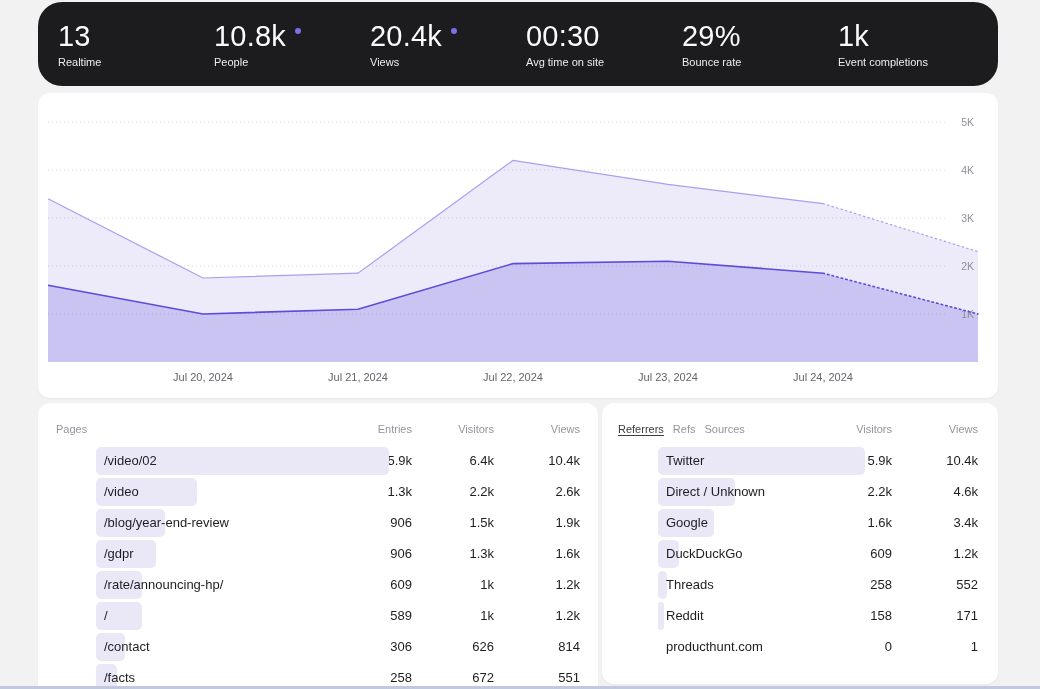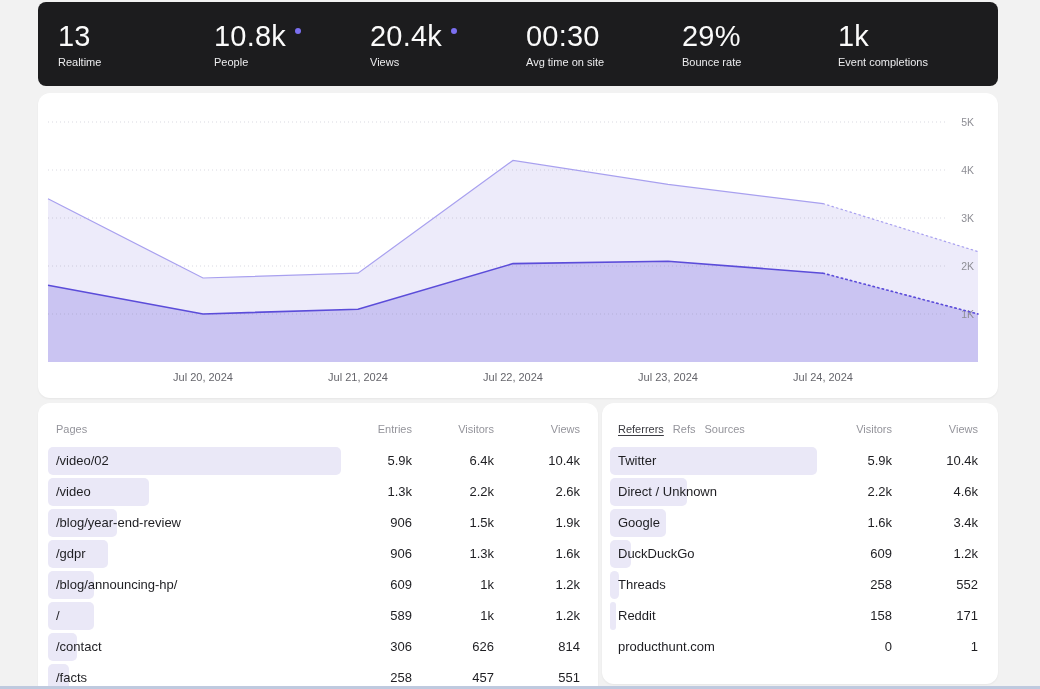--- a/index.html
+++ b/index.html
@@ -1,21 +1,21 @@
 <!DOCTYPE html>
 <html><head>
 <meta charset="utf-8">
 <style>
   * { margin:0; padding:0; box-sizing:border-box; }
   html,body { width:1040px; height:689px; overflow:hidden; background:#f2f2f2;
               font-family:"Liberation Sans", sans-serif; position:relative; }
 
   
   .topbar { position:absolute; left:38px; top:2px; width:960px; height:84px;
-            border-radius:8px; display:flex; align-items:flex-start;
+            border-radius:24px; display:flex; align-items:flex-start;
             padding:18px 0 0 20px; }
   .stat { width:156px; flex:0 0 auto; }
   .stat-value { font-size:29px; line-height:32px; color:#fafafa; font-weight:400; letter-spacing:.2px; }
   .stat-value .dot { display:inline-block; width:6px; height:6px; border-radius:50%;
                      margin-left:9px; transform:translateY(-12px); }
   .stat-label { font-size:11px; color:#ececee; margin-top:4px; }
 
   
   .card { position:absolute; background:#fff; border-radius:12px;
           box-shadow:0 1px 2px rgba(16,16,24,.05); }
@@ -23,21 +23,21 @@
   .pages-card { left:38px; top:403px; width:560px; height:300px; padding:14px 18px 0 10px; }
   .refs-card  { left:602px; top:403px; width:396px; height:281px; padding:14px 18px 0 8px; }
 
   
   .thead { display:grid; height:24px; align-items:center; font-size:11px; color:#94949b; margin-bottom:4px; }
   .pages-grid { grid-template-columns:294px 70px 82px 86px; }
   .refs-grid  { grid-template-columns:209px 73px 86px; }
   .th-label { padding-left:8px; }
   .th-num { text-align:right; }
   .trow { display:grid; height:31px; align-items:center; font-size:13px; color:#1e1e22; cursor:pointer; }
-  .tlabel { position:relative; height:31px; display:flex; align-items:center; }
+  .tlabel { position:relative; height:31px; display:flex; align-items:center;margin-left:48px; }
   .tbar { position:absolute; left:0; top:1.5px; height:28px; border-radius:5px; }
   .tlabel-text { position:relative; padding-left:8px; white-space:nowrap; }
   .tnum { text-align:right; }
   .tabs { display:flex; gap:9px; align-items:center; padding-left:8px; }
   .tab { font-size:11px; color:#94949b; cursor:pointer; }
   .tab.active { color:#3b3b41; text-decoration:underline; text-underline-offset:2px; }
 
   svg text { font-family:"Liberation Sans", sans-serif; }
 
   .bottom-edge { position:absolute; left:0; top:686px; width:1040px; height:3px; background:#bfcadf; }
@@ -138,21 +138,21 @@
           <span class="tbar" style="width: 60px; background: rgb(234, 232, 247);"></span>
           <span class="tlabel-text">/gdpr</span>
         </div>
         <div class="tnum">906</div>
         <div class="tnum">1.3k</div>
         <div class="tnum">1.6k</div>
       </div>
       <div class="trow pages-grid">
         <div class="tlabel">
           <span class="tbar" style="width: 46px; background: rgb(234, 232, 247);"></span>
-          <span class="tlabel-text">/blog/announcing-hp/</span>
+          <span class="tlabel-text">/rate/announcing-hp/</span>
         </div>
         <div class="tnum">609</div>
         <div class="tnum">1k</div>
         <div class="tnum">1.2k</div>
       </div>
       <div class="trow pages-grid">
         <div class="tlabel">
           <span class="tbar" style="width: 46px; background: rgb(234, 232, 247);"></span>
           <span class="tlabel-text">/</span>
         </div>
@@ -168,21 +168,21 @@
         <div class="tnum">306</div>
         <div class="tnum">626</div>
         <div class="tnum">814</div>
       </div>
       <div class="trow pages-grid">
         <div class="tlabel">
           <span class="tbar" style="width: 21px; background: rgb(234, 232, 247);"></span>
           <span class="tlabel-text">/facts</span>
         </div>
         <div class="tnum">258</div>
-        <div class="tnum">457</div>
+        <div class="tnum">672</div>
         <div class="tnum">551</div>
       </div>
     </div>
 </div>
 
 <div class="card refs-card">
   <div class="thead refs-grid">
     <div class="tabs" id="ref-tabs">
         <span class="tab active">Referrers</span>
         <span class="tab">Refs</span>

